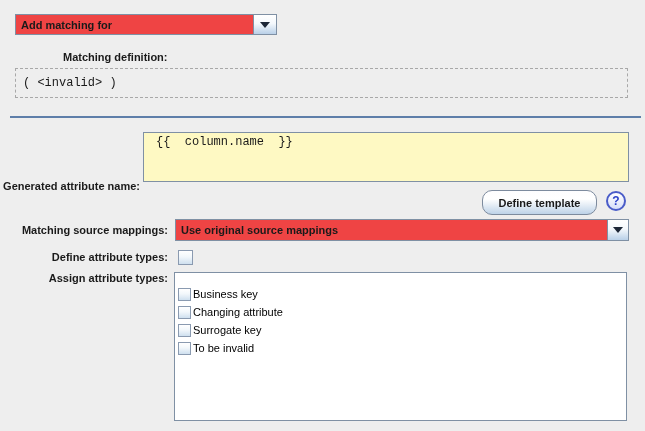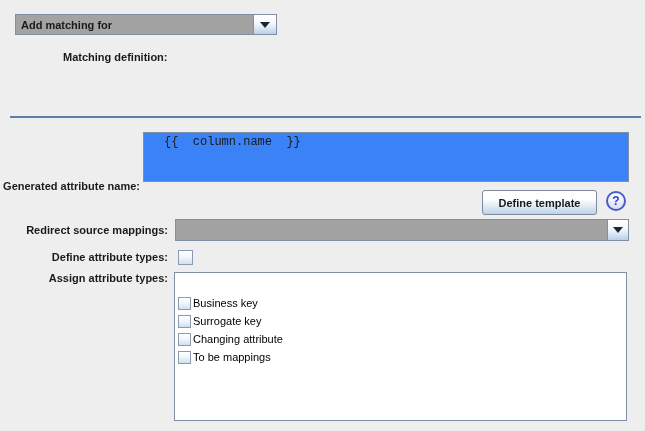--- a/index.html
+++ b/index.html
@@ -15,21 +15,21 @@
     overflow:hidden;
   }
   .blabel{
     position:absolute;
     font-size:11px;font-weight:bold;color:#1a1a1a;
     white-space:nowrap;
   }
   .rlabel{ text-align:right; }
   .combo{
     position:absolute;
-    border:1px solid #7f90a4; background:#a3a3a3;
+    border:1px solid #7f90a4; background:#ef4444;
     box-sizing:border-box;
   }
   .combo-text{
     position:absolute;left:0;top:0;bottom:0;
     padding-left:5px;
     font-size:11px;font-weight:bold;color:#1a1a1a;
     white-space:nowrap;overflow:hidden;
     display:flex;align-items:center;
   }
   .combo-arrow{
@@ -66,29 +66,29 @@
     font-size:12px;color:#1a1a1a;white-space:pre;
   }
   .separator{
     position:absolute; left:10px; top:116px; width:631px; height:2px;
     background:#5e7ea9;
   }
   .lbl-generated{ left:0; top:136px; width:140px;margin-top:44px; }
   .gen-textarea{
     position:absolute; left:143px; top:132px; width:486px; height:50px;
     border:1px solid #7f90a4; box-sizing:border-box;
-    background:#3b82f6; resize:none; outline:none;
+    background:#fef9c3; resize:none; outline:none;
     font-family:"Liberation Mono", monospace;
     font-size:12px;color:#1a1a1a;
-    padding:2px 20px; line-height:14px;
+    padding:2px 12px; line-height:14px;
     overflow:hidden;
   }
   .btn-define{
     position:absolute; left:482px; top:190px; width:115px; height:25px;
-    border:1px solid #7d8b9e; border-radius:3px; box-sizing:border-box;
+    border:1px solid #7d8b9e; border-radius:10px; box-sizing:border-box;
     background:linear-gradient(180deg,#fdfdfe 0%,#ffffff 35%,#bed3e8 100%);
     font-family:"Liberation Sans", sans-serif;
     font-size:11px;font-weight:bold;color:#1a1a1a;
     display:flex;align-items:center;justify-content:center;
     cursor:default;
   }
   .help-btn{
     position:absolute; left:606px; top:191px; width:20px; height:20px;
     border:2px solid #4a5cc8; border-radius:50%; box-sizing:border-box;
     background:linear-gradient(180deg,#ffffff 0%,#e8ecfb 60%,#d6defa 100%);
@@ -96,21 +96,21 @@
     display:flex;align-items:center;justify-content:center;
   }
   .lbl-redirect{ left:0; top:224px; width:168px; }
   .redirect-combo{ left:175px; top:219px; width:454px; height:22px; }
   .lbl-remove{ left:0; top:251px; width:168px; }
   .cb-remove{ left:178px; top:250px; width:15px; height:15px; }
   .lbl-assign{ left:0; top:272px; width:168px; }
   .listbox{
     position:absolute; left:174px; top:272px; width:453px; height:149px;
     border:1px solid #7f90a4; box-sizing:border-box; background:#ffffff;
-    padding-top:21px;
+    padding-top:12px;
   }
   .list-row{
     position:relative;
     height:18px;
     display:flex;align-items:center;
     padding-left:3px;
   }
   .list-row .cb{
     position:relative; left:0; top:0;
     width:13px;height:13px;flex:0 0 13px;
@@ -125,52 +125,56 @@
 <div class="panel">
 
   <div class="combo top-combo">
     <div class="combo-text">Add matching for</div>
     <div class="combo-arrow" style="width:22px;">
       <div class="tri-down"></div>
     </div>
   </div>
 
   <div class="blabel lbl-matching">Matching definition:</div>
+  <div class="dashed-box">
+    <div class="mono">( &lt;invalid&gt; )</div>
+  </div>
 
   <div class="separator"></div>
 
   <div class="blabel rlabel lbl-generated">Generated attribute name:</div>
   <textarea class="gen-textarea" spellcheck="false" style="">{{  column.name  }}</textarea>
 
   <div class="btn-define">Define template</div>
   <div class="help-btn">?</div>
 
-  <div class="blabel rlabel lbl-redirect">Redirect source mappings:</div>
+  <div class="blabel rlabel lbl-redirect">Matching source mappings:</div>
   <div class="combo redirect-combo">
+    <div class="combo-text">Use original source mappings</div>
     <div class="combo-arrow" style="width:20px;">
       <div class="tri-down"></div>
     </div>
   </div>
 
   <div class="blabel rlabel lbl-remove">Define attribute types:</div>
   <div class="cb cb-remove"></div>
 
   <div class="blabel rlabel lbl-assign">Assign attribute types:</div>
   <div class="listbox">
     <div class="list-row">
       <div class="cb"></div>
       <div class="row-label">Business key</div>
     </div>
     <div class="list-row">
       <div class="cb"></div>
+      <div class="row-label">Changing attribute</div>
+    </div>
+    <div class="list-row">
+      <div class="cb"></div>
       <div class="row-label">Surrogate key</div>
     </div>
     <div class="list-row">
       <div class="cb"></div>
-      <div class="row-label">Changing attribute</div>
-    </div>
-    <div class="list-row">
-      <div class="cb"></div>
-      <div class="row-label">To be mappings</div>
+      <div class="row-label">To be invalid</div>
     </div>
   </div>
 
 </div>
 
 </body></html>

